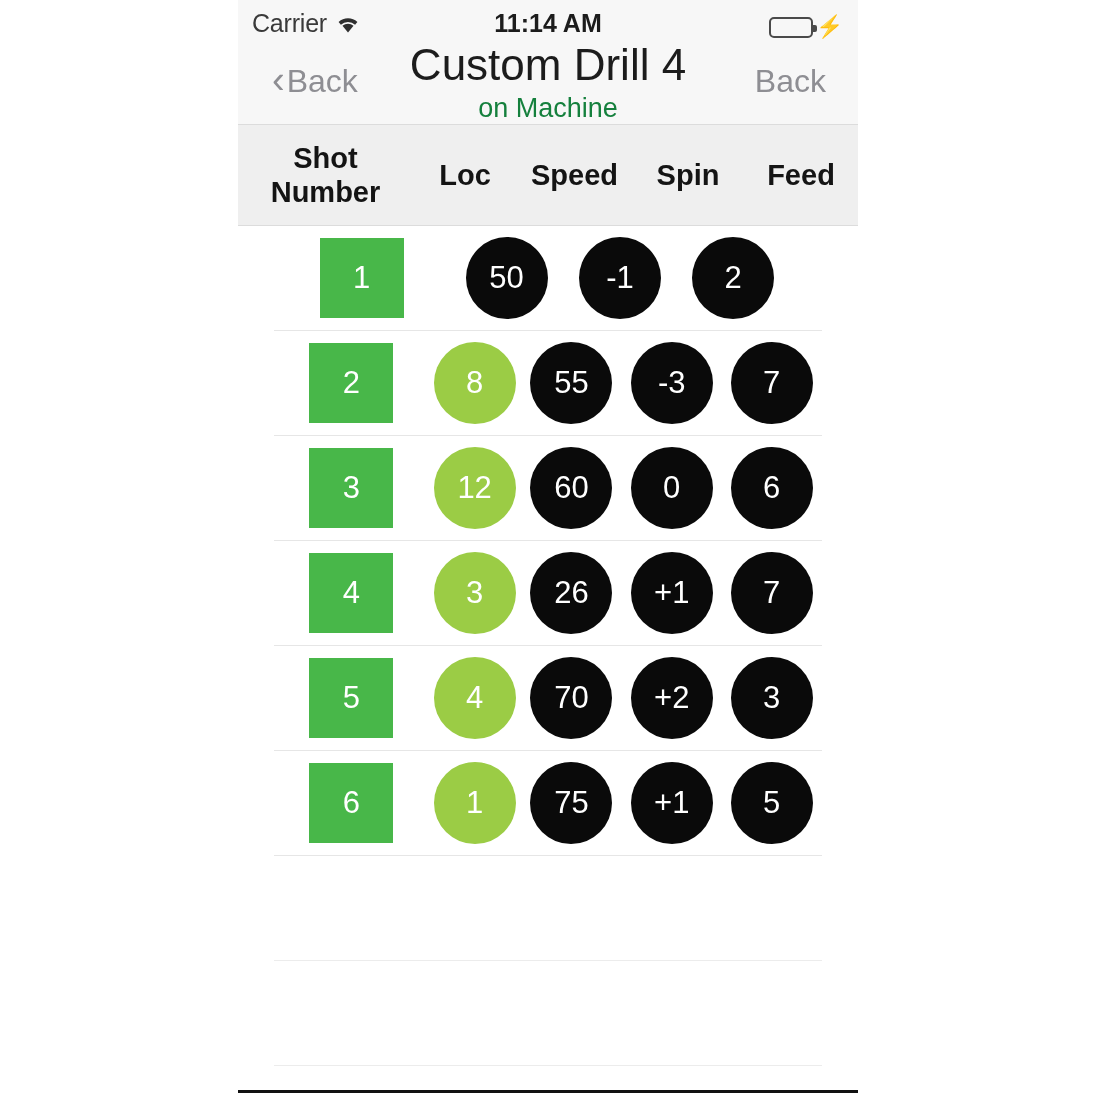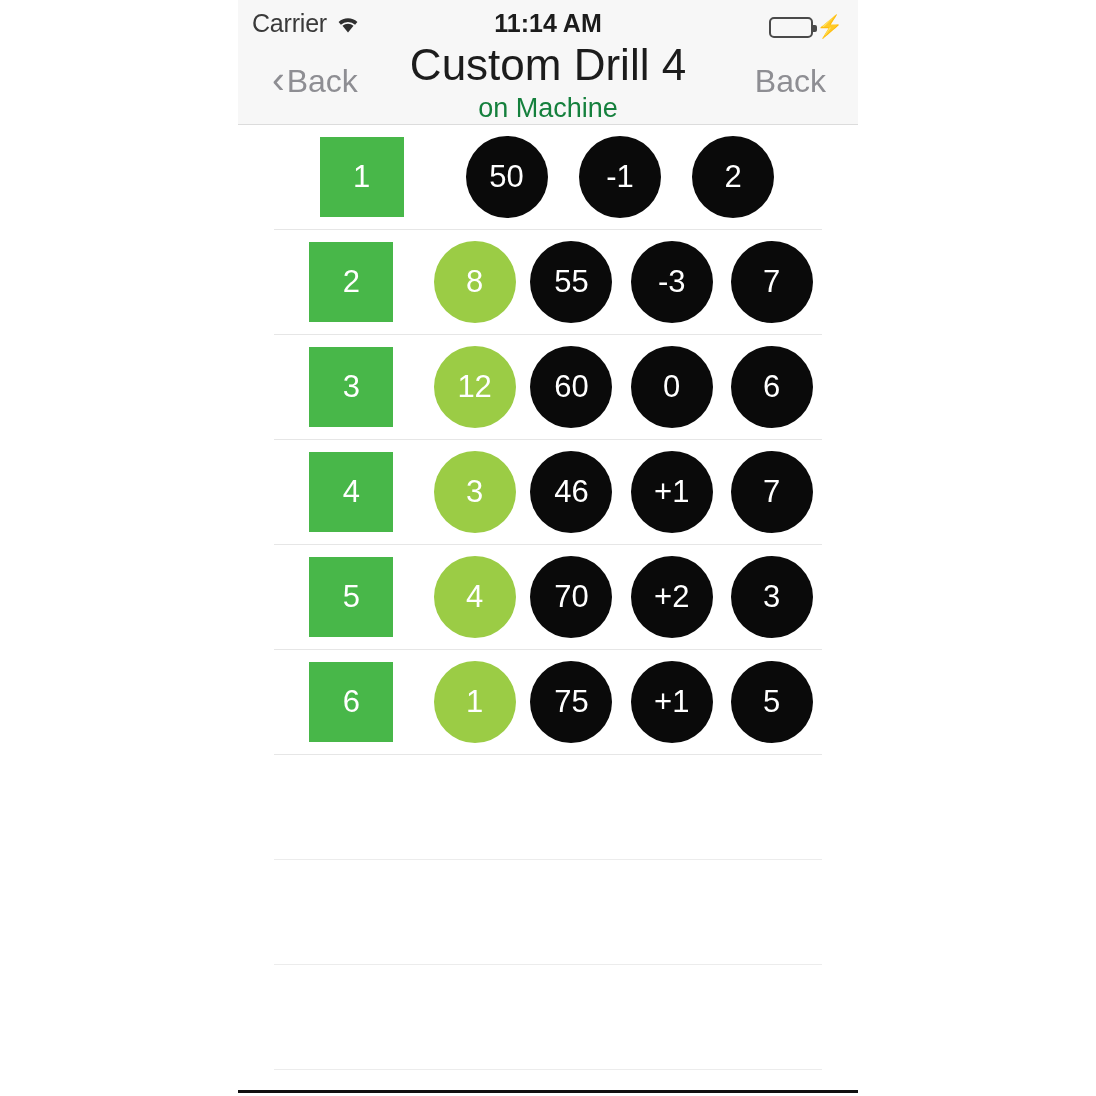--- a/index.html
+++ b/index.html
@@ -247,20 +247,30 @@
       <span class="chevron-left">‹</span>
       <span>Back</span>
     </div>
     <div class="nav-title-wrap">
       <div class="nav-title">Custom Drill 4</div>
       <div class="nav-subtitle">on Machine</div>
     </div>
     <div class="nav-save">Back</div>
   </div>
 
+  <div class="table-header">
+    <div class="th col-shot">
+      <div>Shot</div>
+      <div>Number</div>
+    </div>
+    <div class="th col-loc">Loc</div>
+    <div class="th col-speed">Speed</div>
+    <div class="th col-spin">Spin</div>
+    <div class="th col-feed">Feed</div>
+  </div>
 
   <div class="rows">
 
     <div class="row">
       <div class="cell col-shot">
         <div class="shot-box">1</div>
       </div>
       <div class="cell col-speed">
         <div class="circle dark">50</div>
       </div>
@@ -309,21 +319,21 @@
     </div>
 
     <div class="row">
       <div class="cell col-shot">
         <div class="shot-box">4</div>
       </div>
       <div class="cell col-loc">
         <div class="circle loc">3</div>
       </div>
       <div class="cell col-speed">
-        <div class="circle dark">46</div>
+        <div class="circle dark">26</div>
       </div>
       <div class="cell col-spin">
         <div class="circle dark">+1</div>
       </div>
       <div class="cell col-feed">
         <div class="circle dark">7</div>
       </div>
     </div>
 
     <div class="row">

